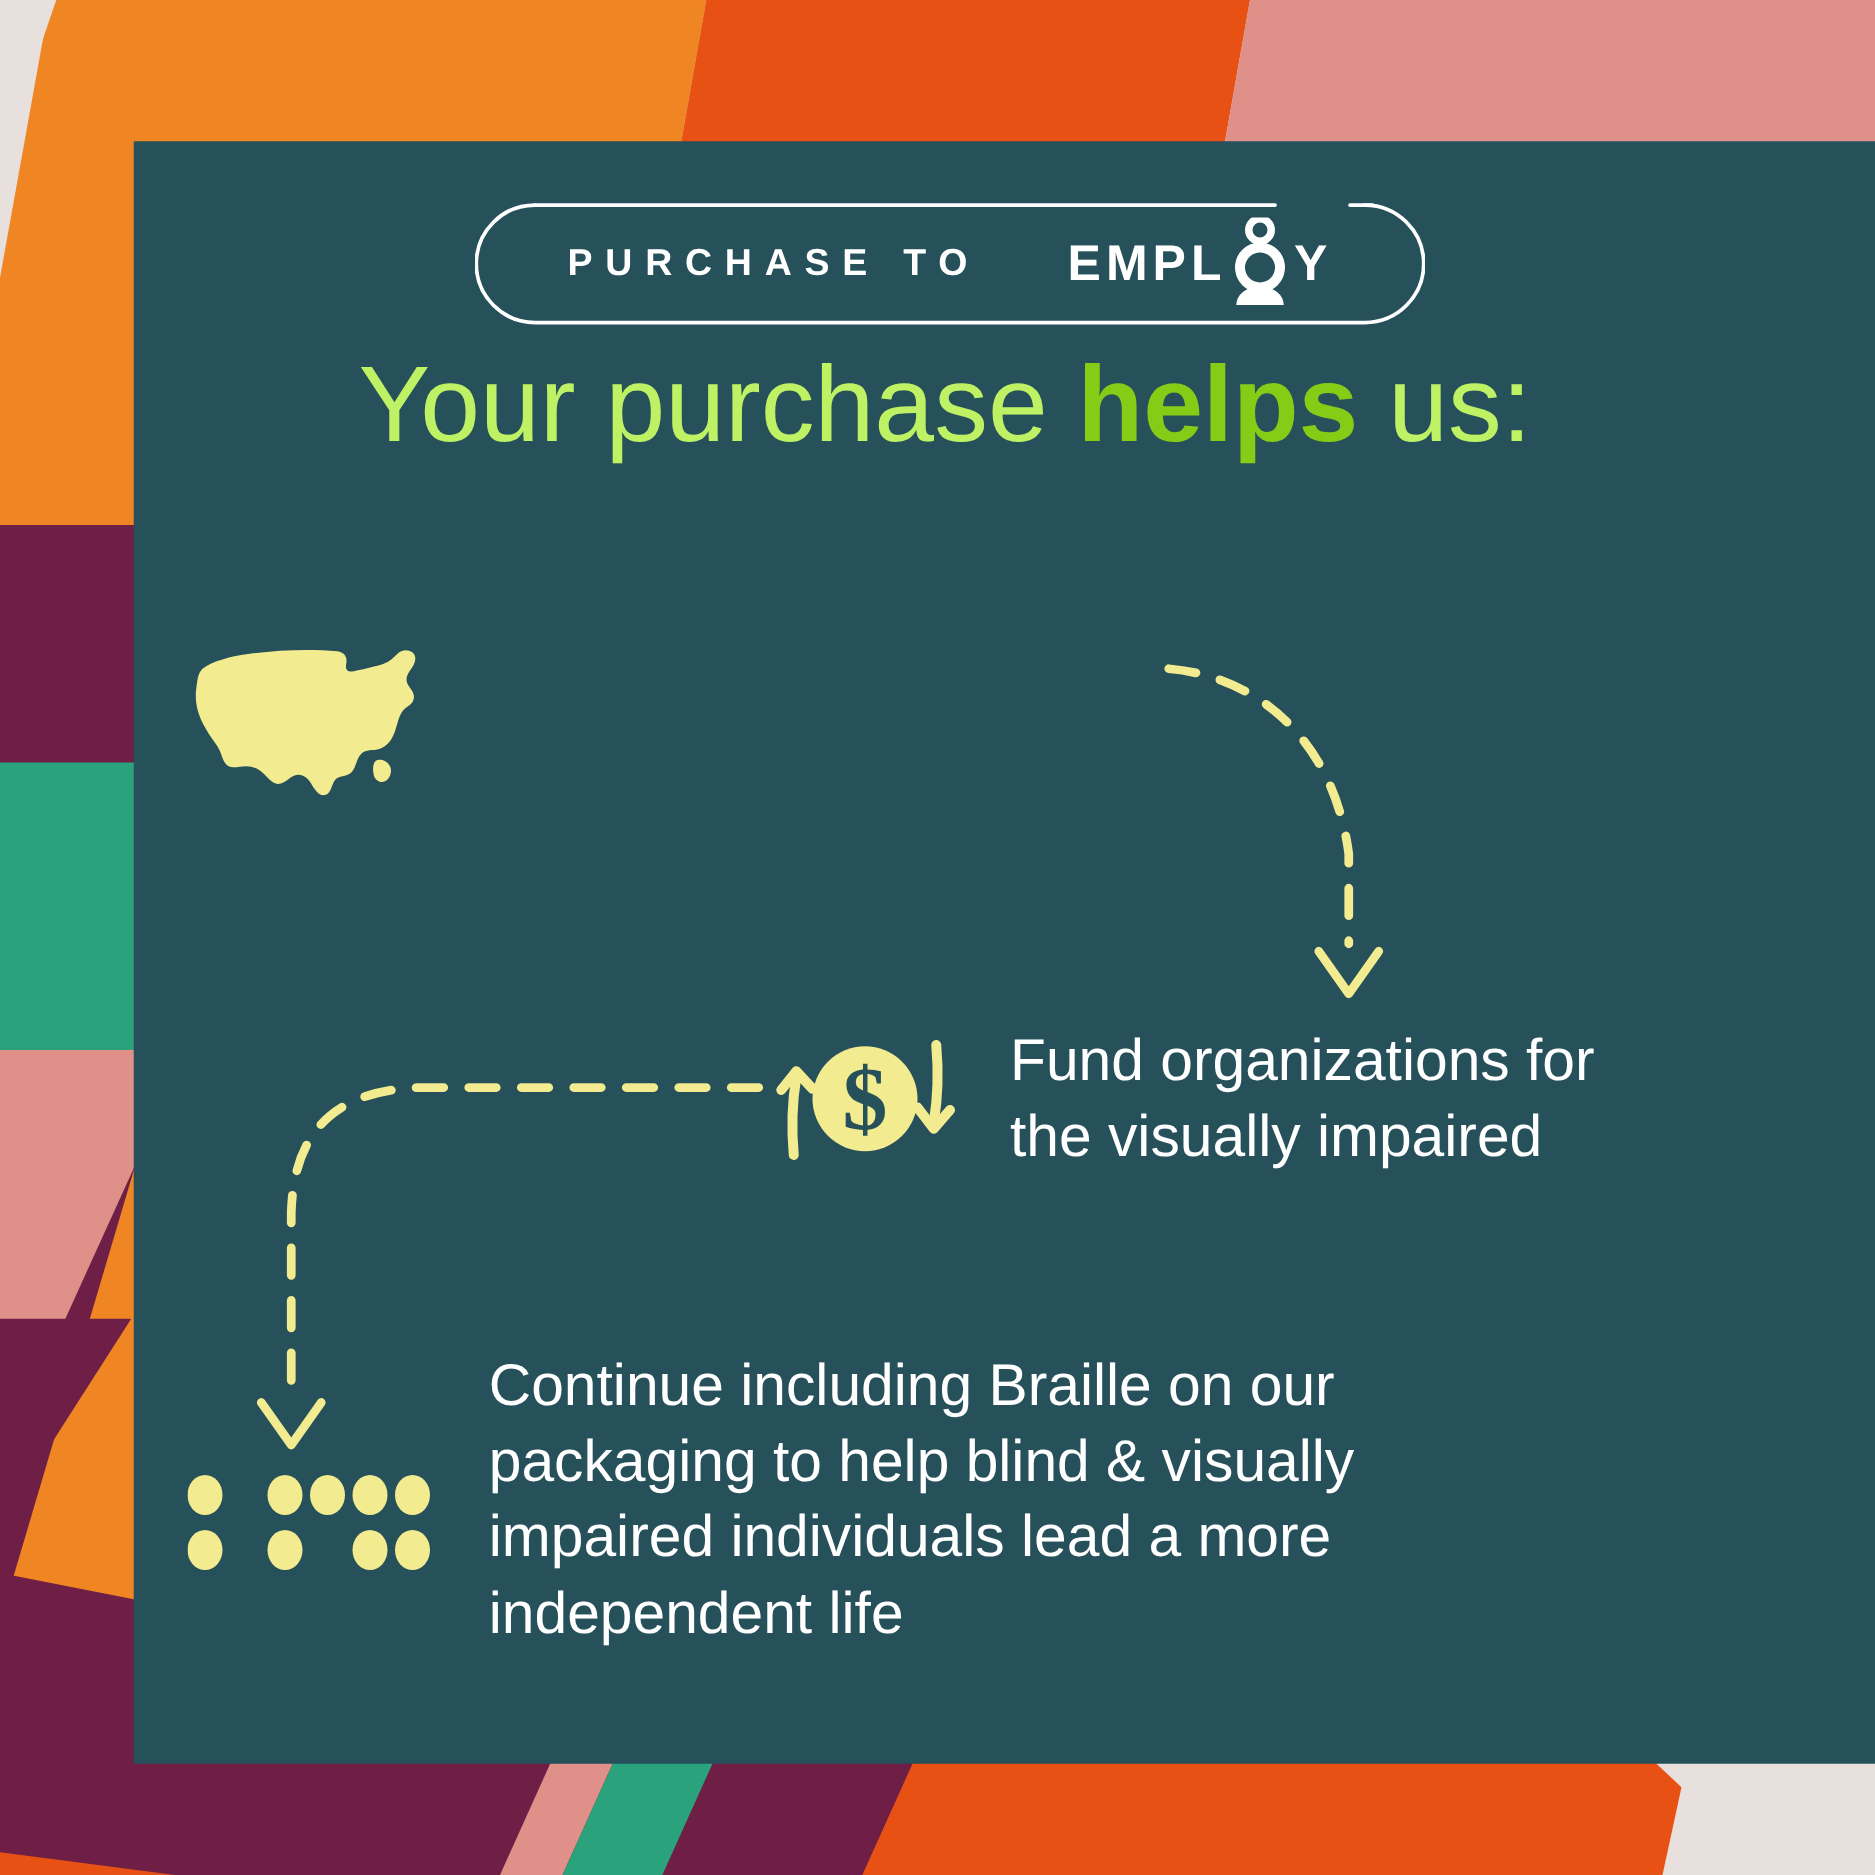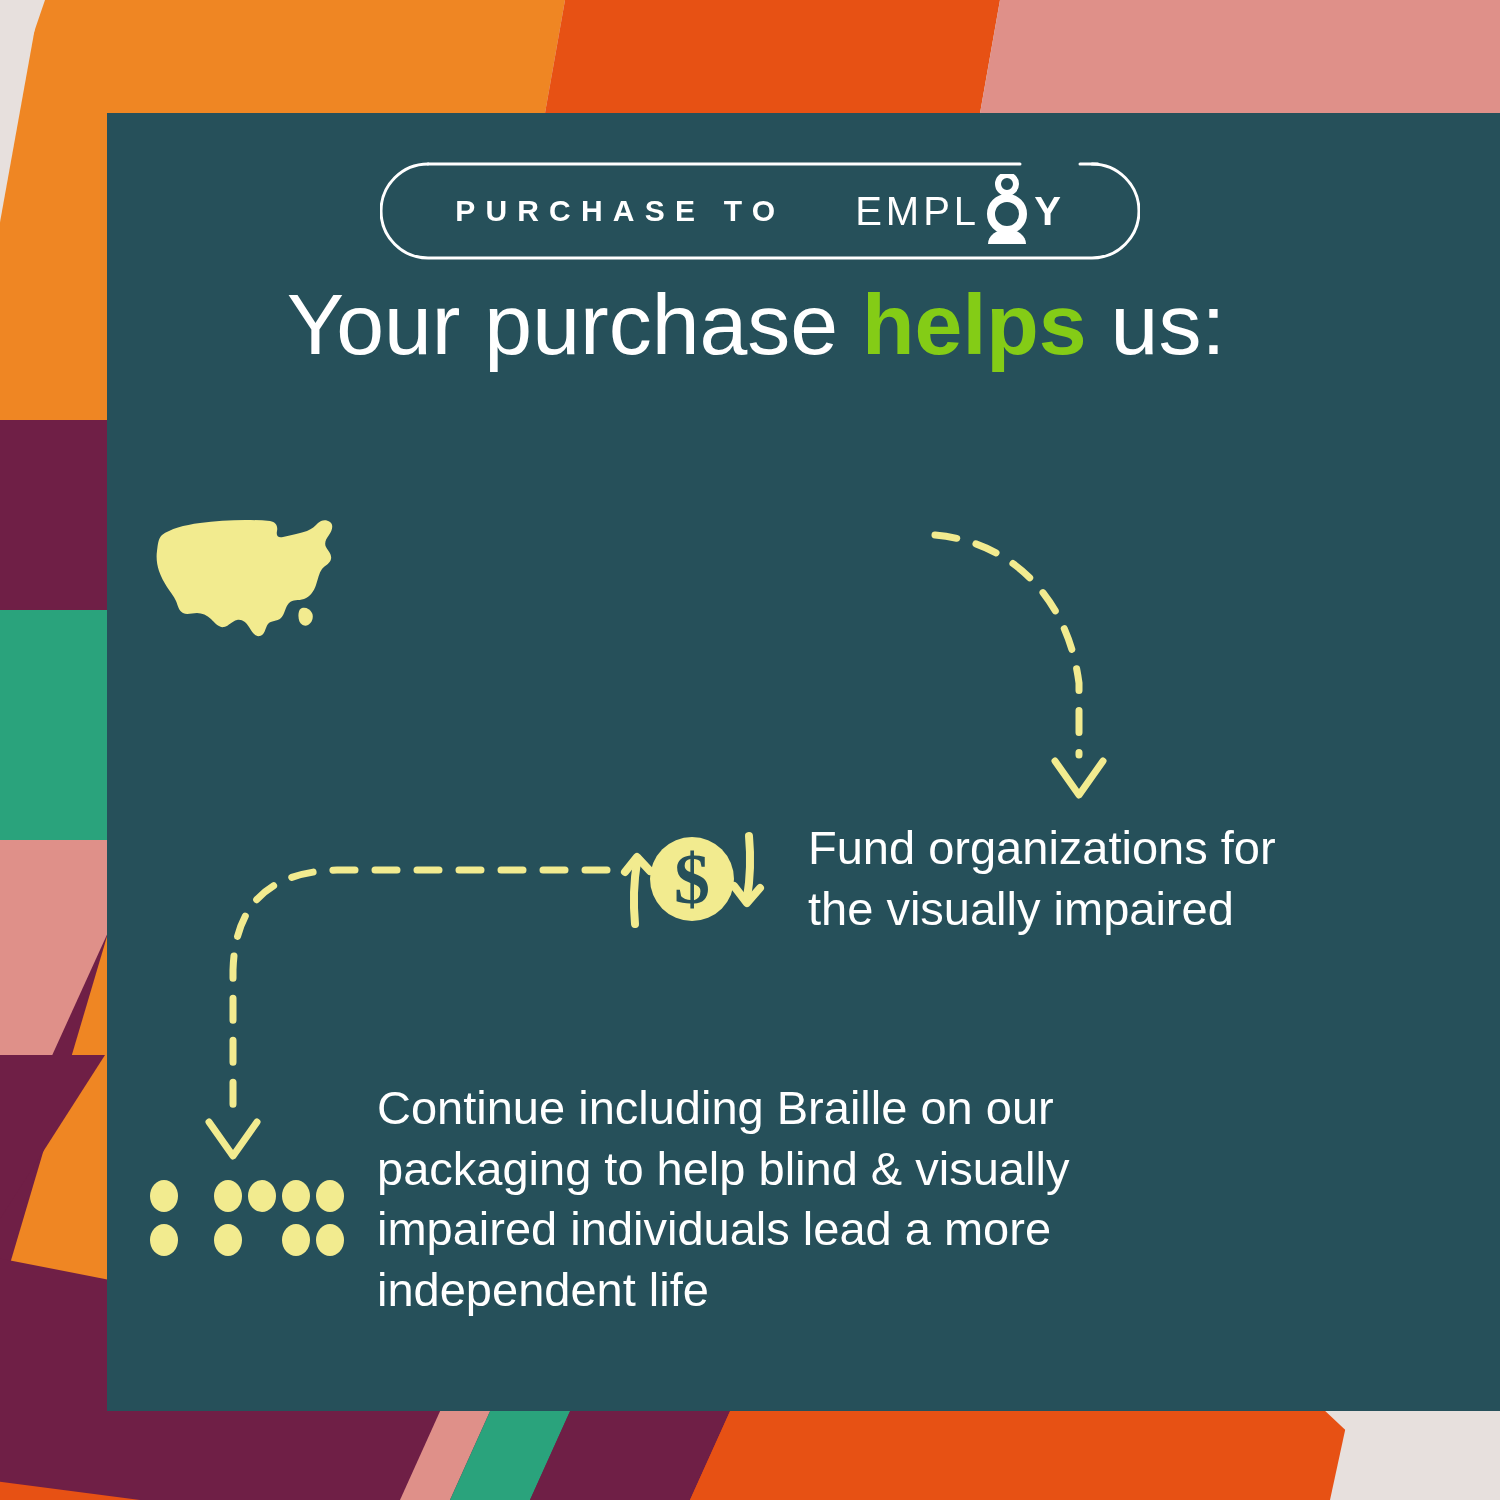--- a/index.html
+++ b/index.html
@@ -25,33 +25,33 @@
   }
   .badge-svg{position:absolute;left:0;top:0;}
   .badge-text{
     position:absolute;left:0;top:0;width:760px;height:100px;
     display:flex;align-items:center;justify-content:center;
     letter-spacing:.30em;
     color:#ffffff;
     white-space:pre;
   }
   .bt-light{font-size:30px;font-weight:700;letter-spacing:.34em;}
-  .bt-bold{font-size:40px;font-weight:400;letter-spacing:.10em;margin-left:44px;}
+  .bt-bold{font-size:40px;font-weight:700;letter-spacing:.10em;margin-left:44px;}
   .bt-tail{font-size:40px;font-weight:800;letter-spacing:.10em;}
   .person-o{position:relative;display:inline-block;width:54px;height:40px;vertical-align:middle;}
 
   
   .headline{
     position:absolute;left:0;top:168px;width:1298px;
     text-align:center;
     font-size:86px;line-height:1;
     font-weight:400;
     white-space:nowrap;
   }
-  .hl-y{color:#ffffff;}
+  .hl-y{color:#bef264;}
   .hl-w{color:#84cc16;font-weight:700;}
 
   
   .row{position:absolute;display:flex;align-items:flex-start;}
 
   .row-text{
     color:#ffffff;
     font-size:47px;
     line-height:1.29;
     font-weight:400;
@@ -62,21 +62,21 @@
   #row1{left:30px;top:330px;}
   #row1 .icon-wrap{width:225px;display:flex;justify-content:center;padding-top:70px;}
   #row1 .row-text{margin-left:15px;}
 
   
   #row2{left:505px;top:705px;align-items:center;}
   #row2 .icon-wrap{width:160px;display:flex;justify-content:center;align-items:center;}
   #row2 .row-text{margin-left:36px;}
 
   
-  #row3{left:20px;top:965px;}
+  #row3{left:20px;top:965px;gap:14px;}
   #row3 .icon-wrap{width:240px;display:flex;justify-content:center;padding-top:100px;}
   #row3 .row-text{margin-left:10px;}
 
   
   .arrow{position:absolute;}
   #arrow1{left:820px;top:410px;}
   #arrow2{left:80px;top:745px;}
 
   svg{display:block;}
 </style>

